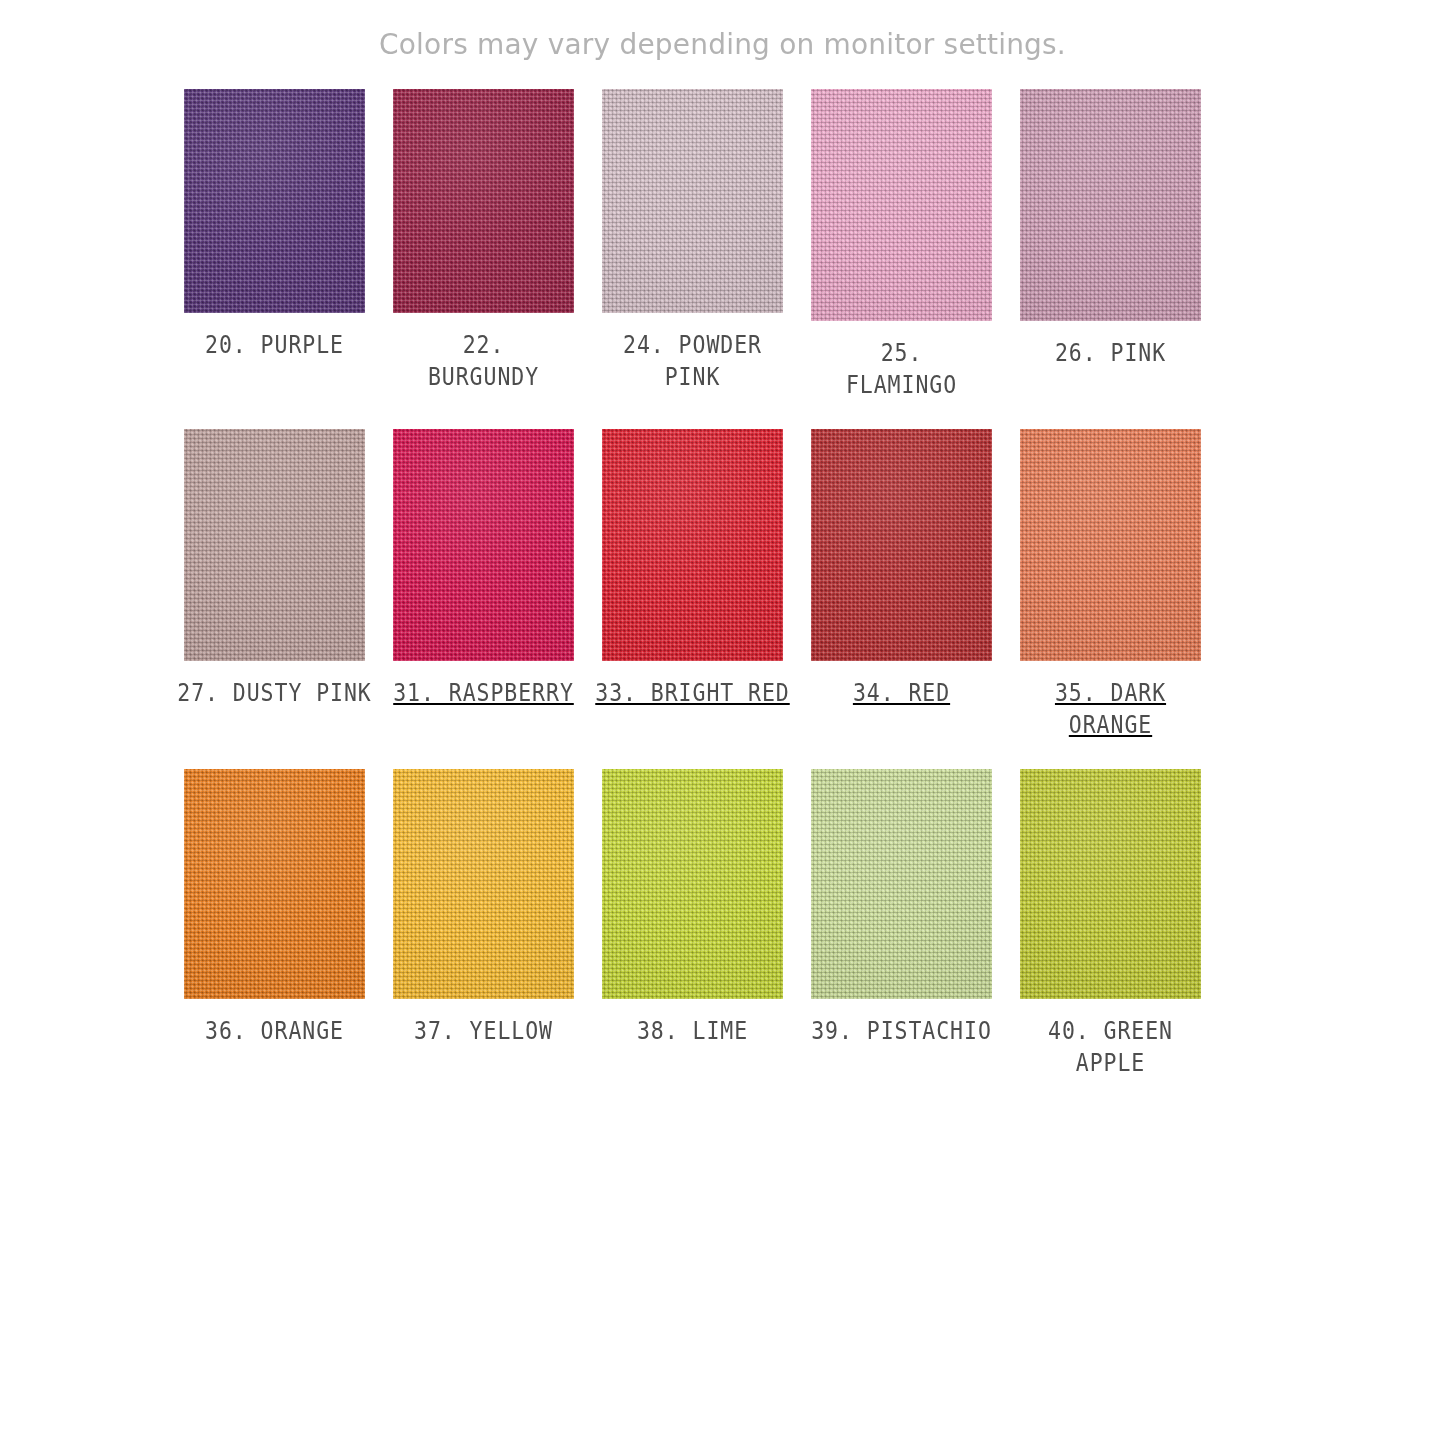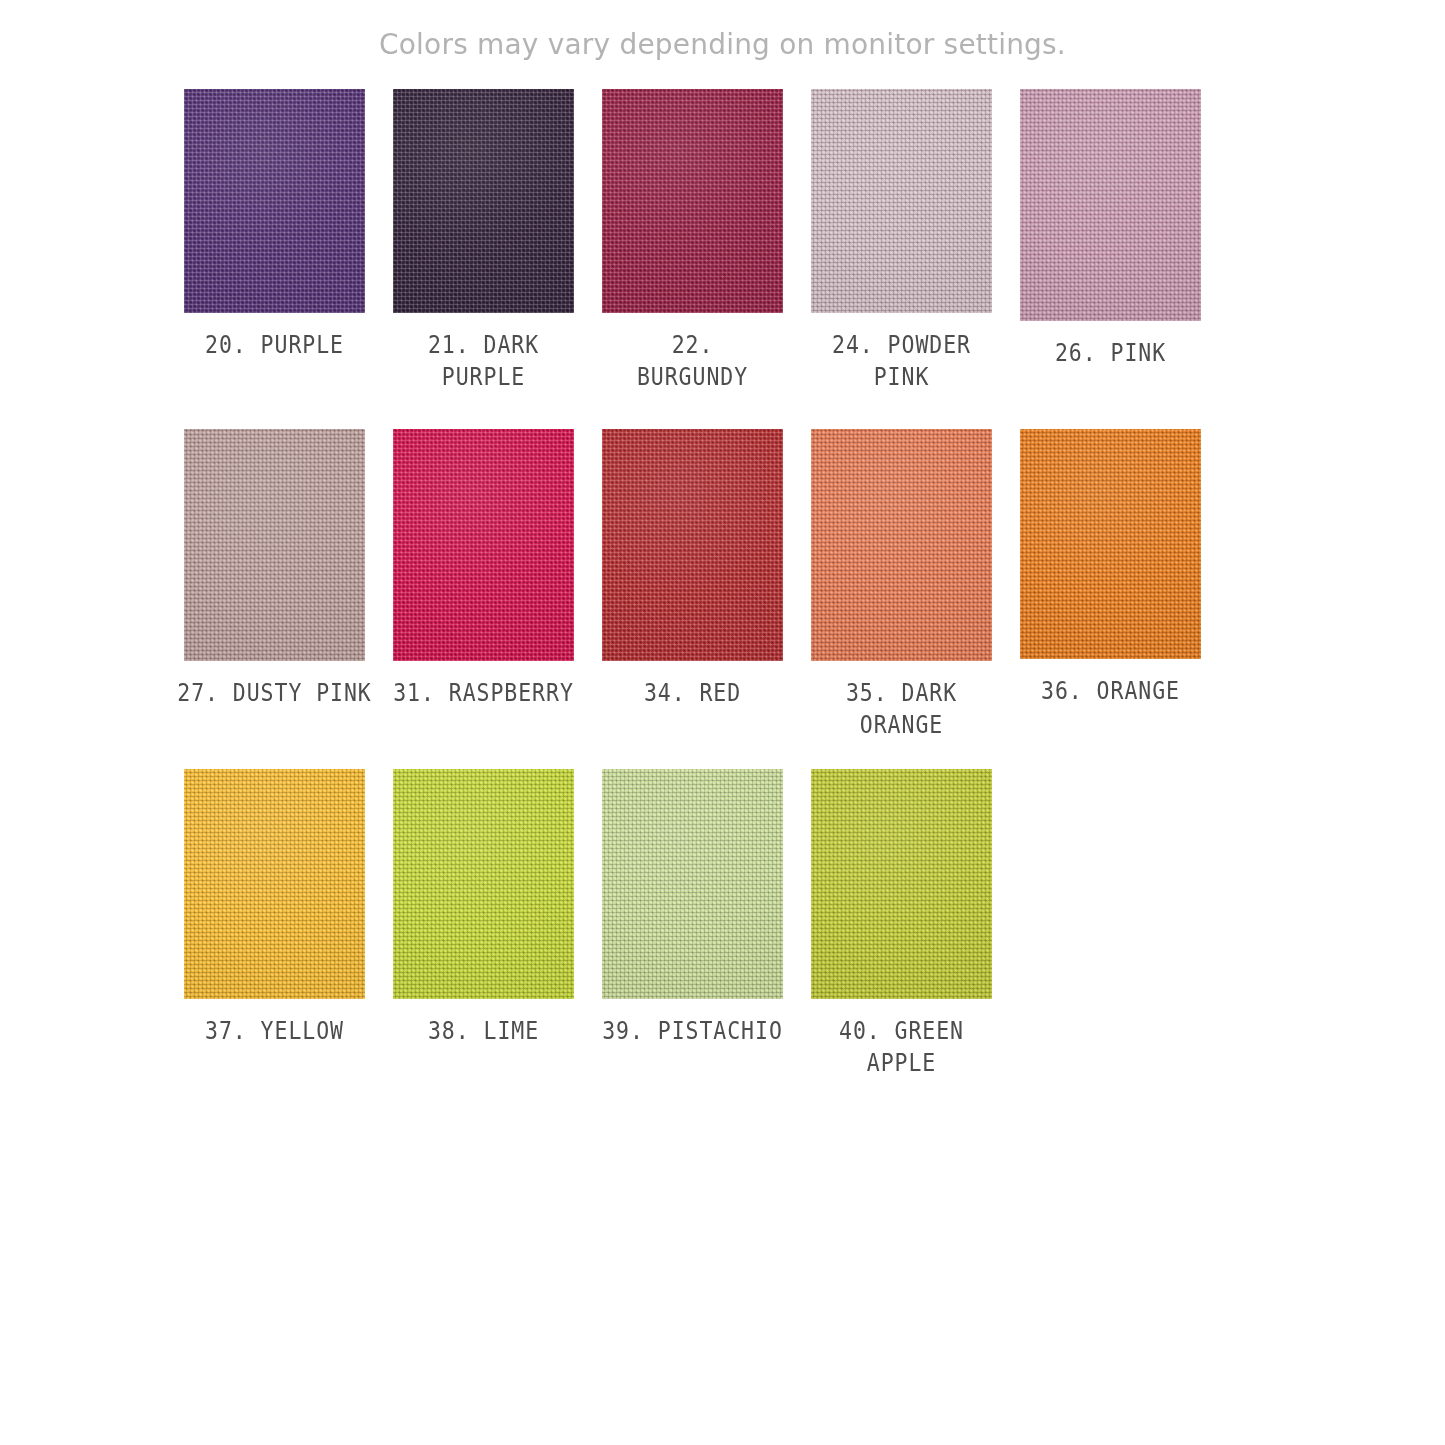--- a/index.html
+++ b/index.html
@@ -48,21 +48,21 @@
     column-gap: 28px;
     row-gap: 0px;
   }
   .cell {
     width: 181px;
   }
 
   
   .cell.r0 { height: 340px; }
   .cell.r1 { height: 340px; }
-  .cell.r2 { height: 340px; }
+  .cell.r2 { height: 340px; text-decoration: underline; }
   .cell.r3 { height: 340px; }
 
   .swatch {
     position: relative;
     width: 181px;
     height: 224px;
     overflow: hidden;
     background-repeat: repeat;
   }
   .r1 .swatch, .r2 .swatch { height: 232px; }
@@ -140,42 +140,41 @@
 
   <div class="grid">
       <div class="cell r0">
         <div class="swatch" style="background: rgb(86, 50, 120);">
           <div class="weave"></div>
           <div class="sheen"></div>
         </div>
         <div class="label">20. PURPLE</div>
       </div>
       <div class="cell r0">
-        <div class="swatch" style="background: rgb(51, 33, 58);">
-          <div class="weave"></div>
-          <div class="sheen"></div>
-        </div>
-        <div class="label">21. DARK
-PURPLE</div>
-      </div>
-      <div class="cell r0">
         <div class="swatch" style="background: rgb(156, 31, 69);">
           <div class="weave"></div>
           <div class="sheen"></div>
         </div>
         <div class="label">22. BURGUNDY</div>
       </div>
       <div class="cell r0">
         <div class="swatch" style="background: rgb(214, 192, 200);">
           <div class="weave"></div>
           <div class="sheen"></div>
         </div>
         <div class="label wide">24. POWDER PINK</div>
       </div>
       <div class="cell r1">
+        <div class="swatch" style="background: rgb(240, 169, 203);">
+          <div class="weave"></div>
+          <div class="sheen"></div>
+        </div>
+        <div class="label">25. FLAMINGO</div>
+      </div>
+      <div class="cell r1">
         <div class="swatch" style="background: rgb(207, 156, 181);">
           <div class="weave"></div>
           <div class="sheen"></div>
         </div>
         <div class="label">26. PINK</div>
       </div>
       <div class="cell r1">
         <div class="swatch" style="background: rgb(192, 162, 158);">
           <div class="weave"></div>
           <div class="sheen"></div>
@@ -183,20 +182,27 @@
         <div class="label wide">27. DUSTY PINK</div>
       </div>
       <div class="cell r2">
         <div class="swatch" style="background: rgb(219, 15, 78);">
           <div class="weave"></div>
           <div class="sheen"></div>
         </div>
         <div class="label wide">31. RASPBERRY</div>
       </div>
       <div class="cell r2">
+        <div class="swatch" style="background: rgb(227, 27, 43);">
+          <div class="weave"></div>
+          <div class="sheen"></div>
+        </div>
+        <div class="label wide">33. BRIGHT RED</div>
+      </div>
+      <div class="cell r2">
         <div class="swatch" style="background: rgb(185, 43, 46);">
           <div class="weave"></div>
           <div class="sheen"></div>
         </div>
         <div class="label">34. RED</div>
       </div>
       <div class="cell r2">
         <div class="swatch" style="background: rgb(236, 122, 82);">
           <div class="weave"></div>
           <div class="sheen"></div>

